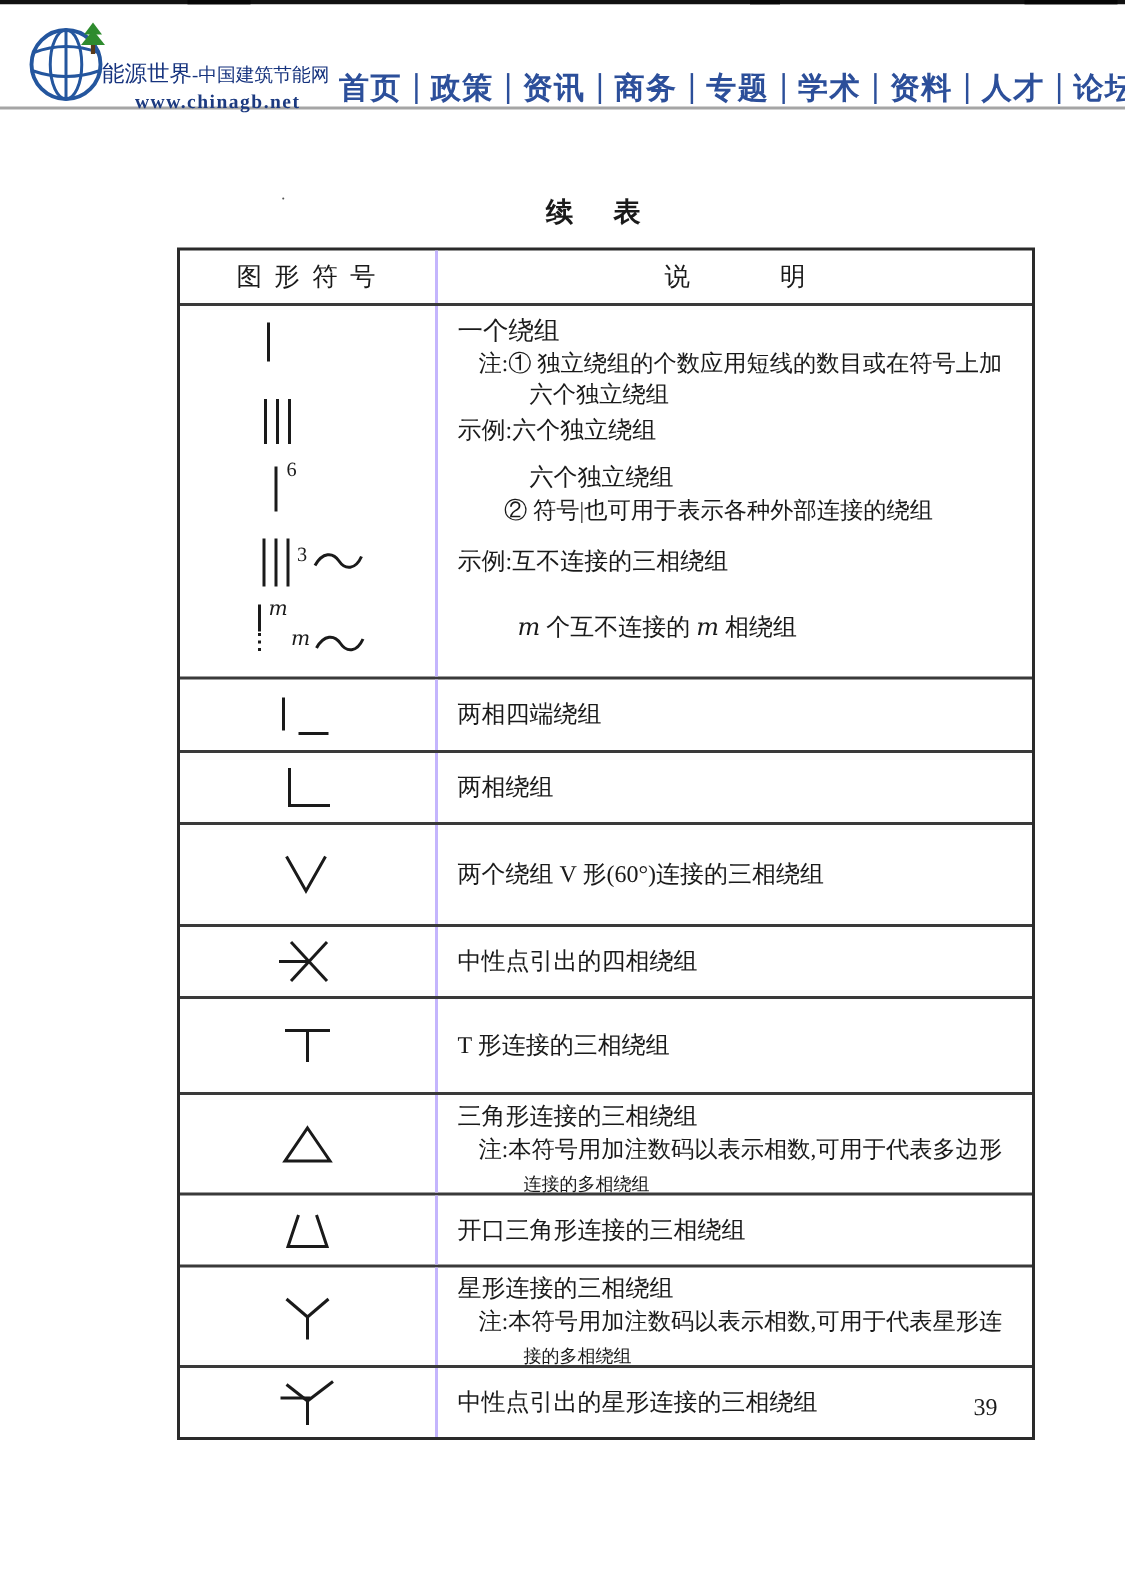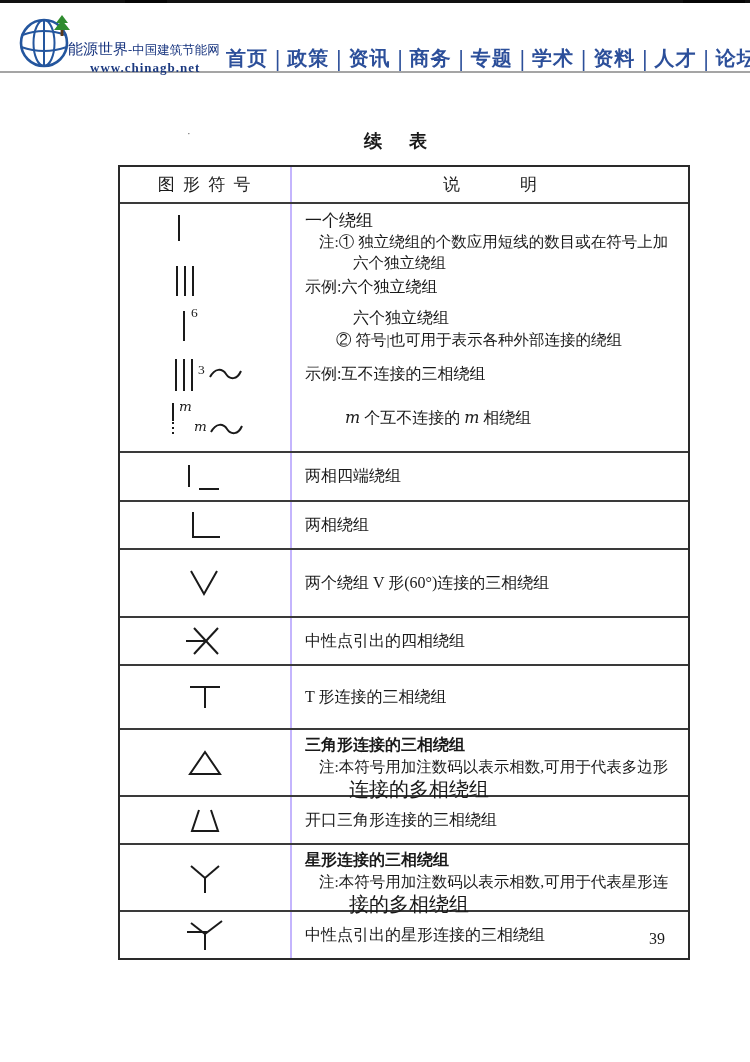--- a/index.html
+++ b/index.html
@@ -41,23 +41,23 @@
   .hdr{height:37px;}
   .hdr .sym-cell{font-size:17px;letter-spacing:2px;}
   .hdr .desc-cell{display:flex;align-items:center;justify-content:center;font-size:17px;}
   .hdr .desc-cell span{margin:0 30px;}
   .r1{height:249px;}
   .abs{position:absolute;white-space:nowrap;}
   .note{font-size:15.5px;}
   .it{font-style:italic;font-family:"DejaVu Serif",serif;}
   .sym-label{position:absolute;font-size:13.5px;}
   .note-row .desc-cell{padding-top:4px;line-height:22px;}
-  .nr-l1{margin-left:13px;font-weight:bold;}
+  .nr-l1{margin-left:13px;}
   .nr-l2{margin-left:27px;font-size:15.5px;}
-  .nr-l3{margin-left:57px;font-size:20px;}
+  .nr-l3{margin-left:57px;font-size:12px;}
   .page-number{position:absolute;left:649px;top:930px;font-size:16px;}
   svg{display:block;}
 </style>
 </head>
 <body>
 
 <div class="top-bar">
   <div class="top-blob blob1"></div>
   <div class="top-blob blob2"></div>
   <div class="top-blob blob3"></div>

